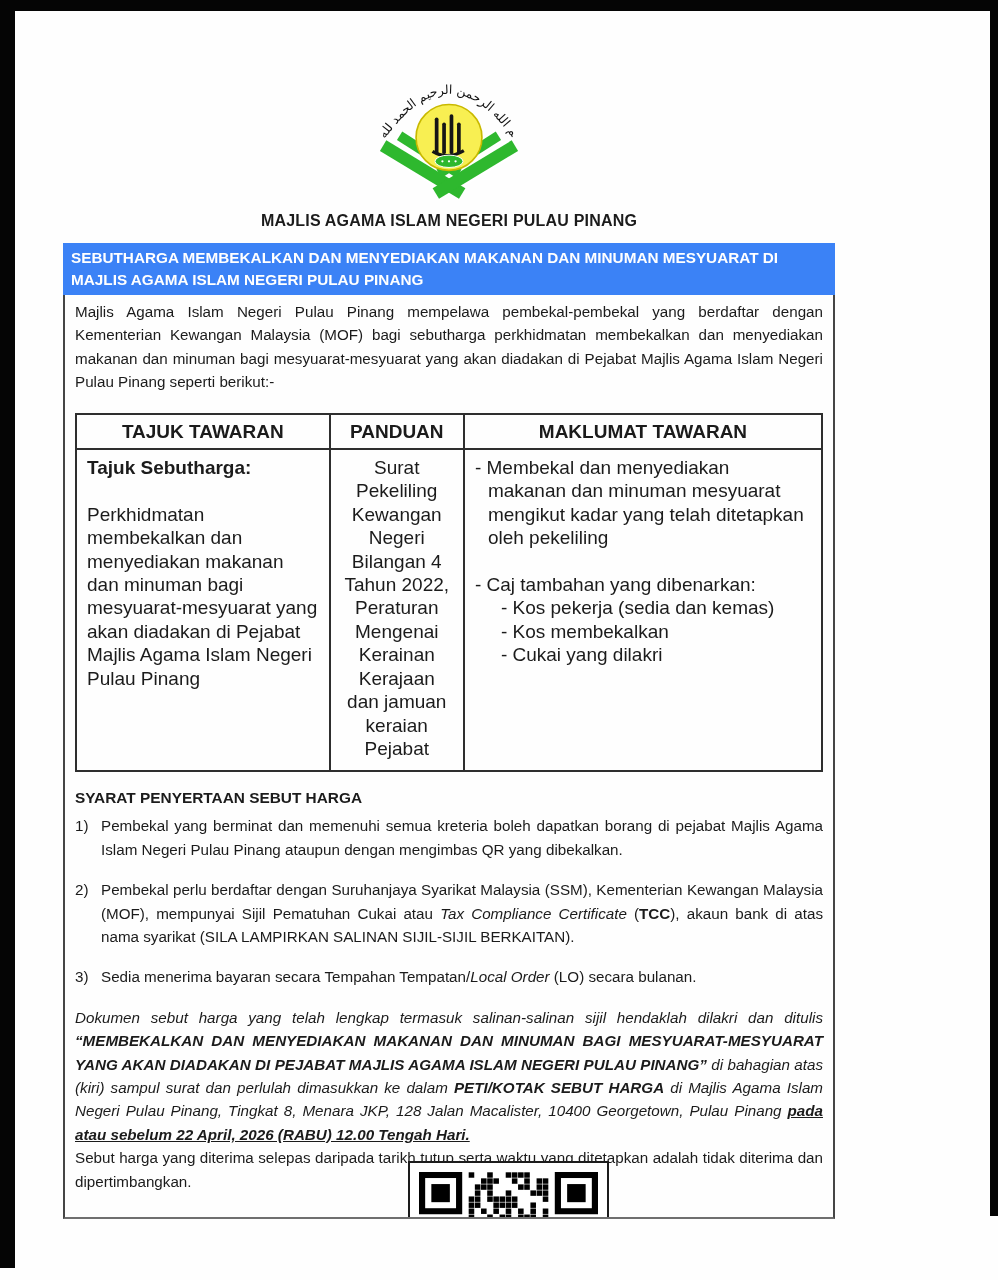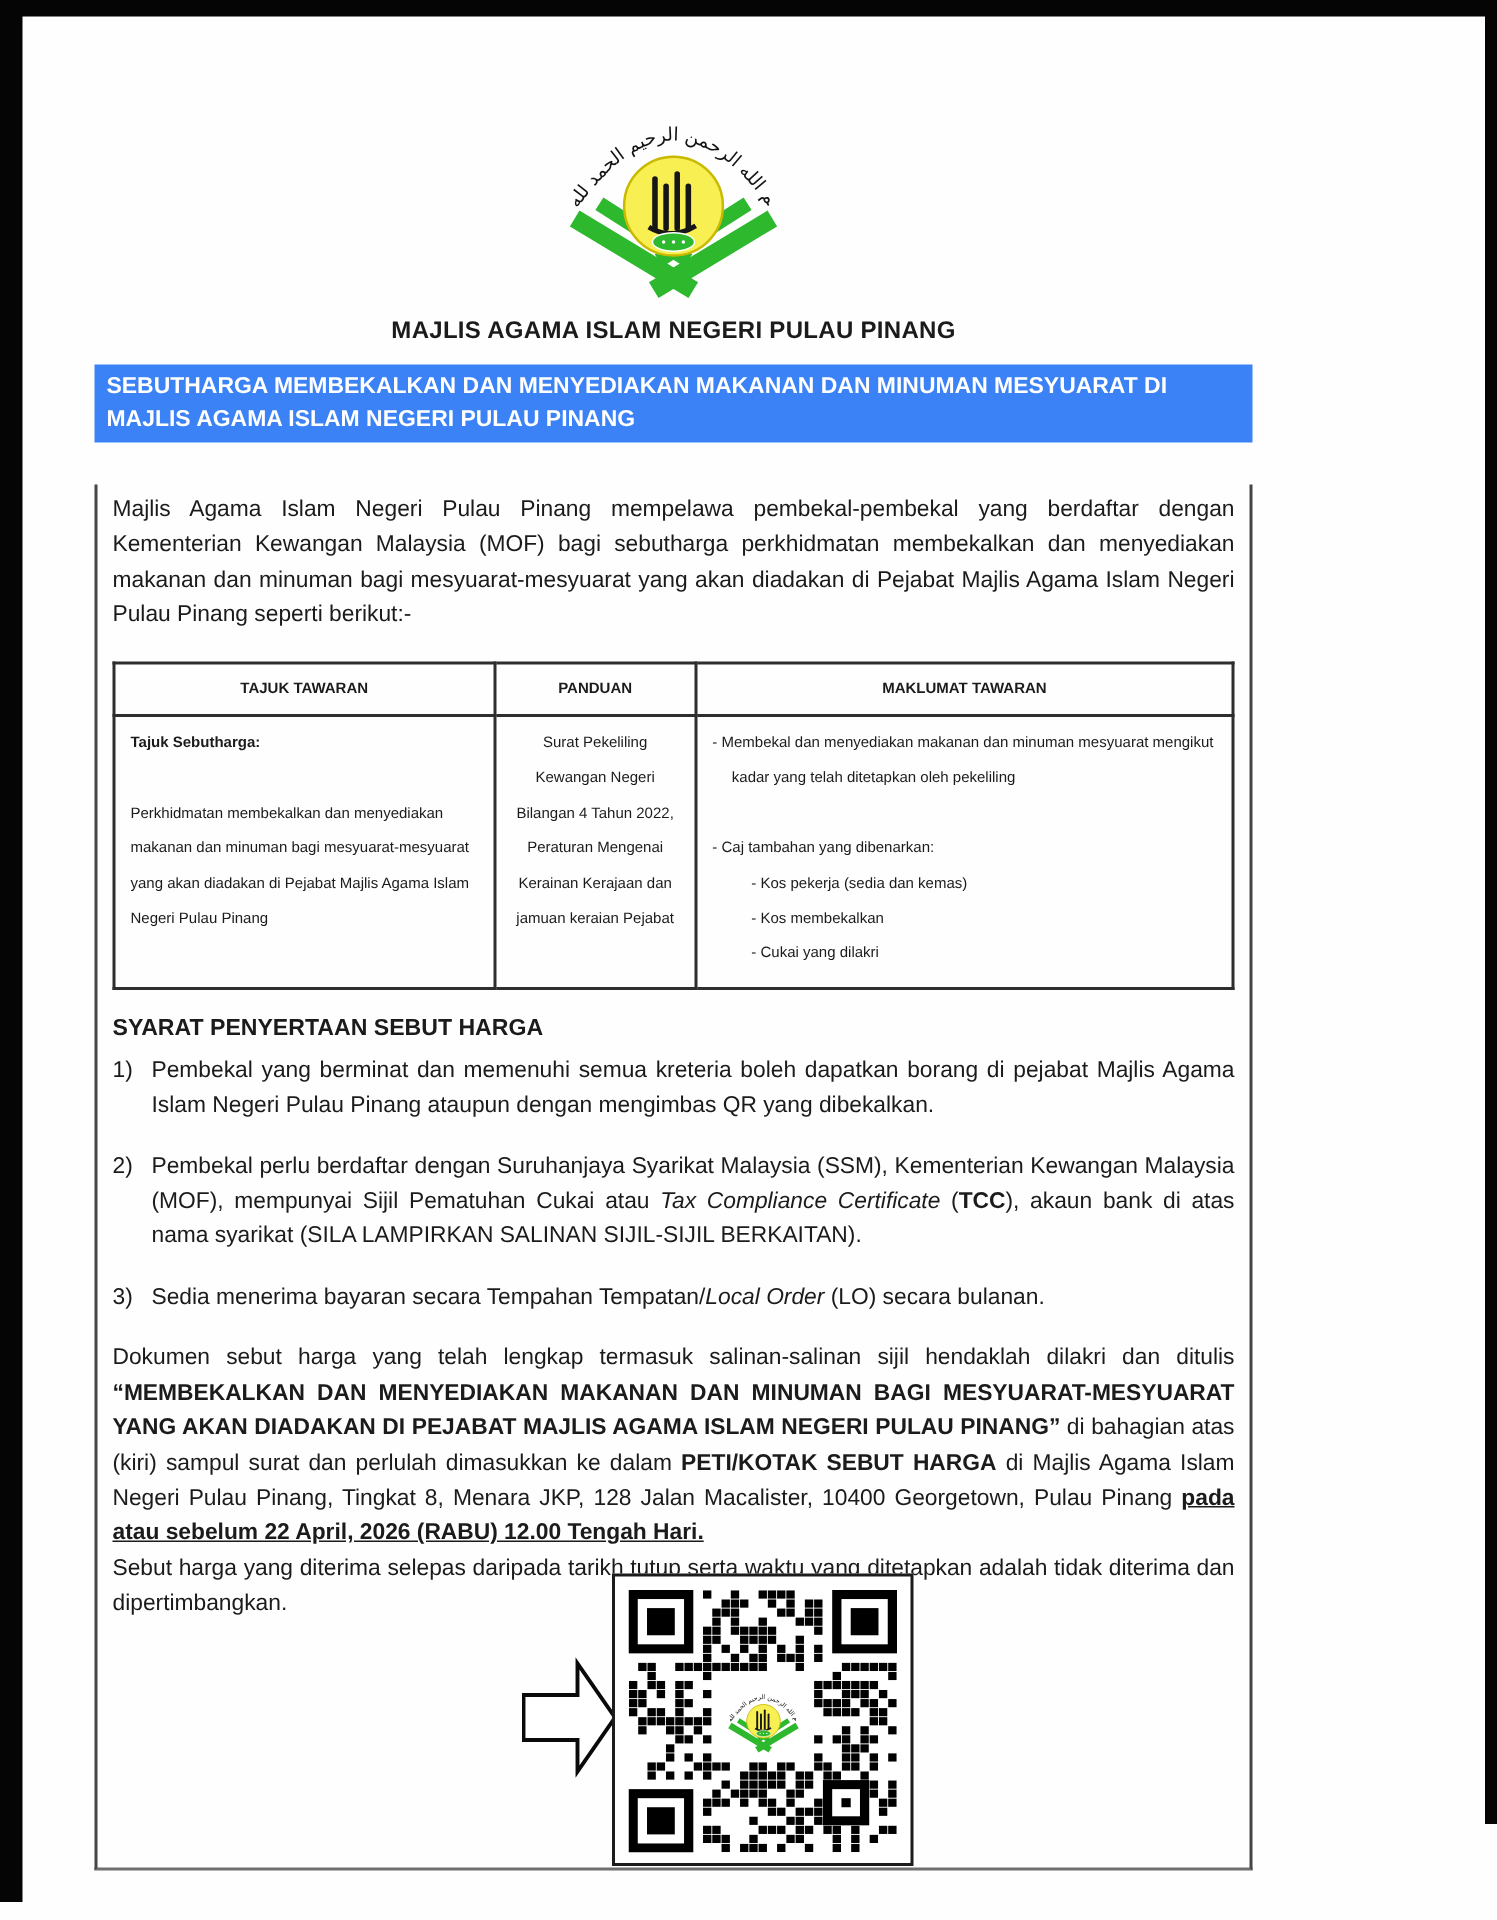--- a/index.html
+++ b/index.html
@@ -17,43 +17,43 @@
 
   .crest-wrap { text-align:center; padding-top:60px; height:197px; }
   .crest-wrap svg { display:inline-block; }
 
   .org-title { margin-top:15px; text-align:center; font-weight:bold; font-size:16px; letter-spacing:.2px; }
 
   .banner { margin-top:13px; background:#3b82f6; color:#fff; text-align:left;
             font-weight:bold; font-size:15.3px; line-height:21.5px; padding:4px 8px 5px; }
 
   .body-frame { border:2px solid #454545; border-top:none; border-bottom-color:#6f6f6f;
-                height:924px; padding:5px 10px 0; overflow:hidden; position:relative;margin-top:28px; }
+                height:924px; padding:5px 10px 0; overflow:hidden; position:relative; }
 
   .para { font-size:15.2px; line-height:23.4px; text-align:justify; }
 
   table.offer { width:100%; border-collapse:collapse; margin-top:19px; table-layout:fixed; }
-  table.offer th, table.offer td { border:2px solid #2e2e2e; font-size:10px; line-height:23.4px; }
+  table.offer th, table.offer td { border:2px solid #2e2e2e; font-size:19px; line-height:23.4px; }
   table.offer th { font-weight:bold; text-align:center; padding:5px 4px; }
   table.offer td { vertical-align:top; padding:6px 10px 10px; }
   .col-1 { width:34%; } .col-2 { width:18%; } .col-3 { width:48%; }
   td.panduan-cell { text-align:center; padding-left:4px; padding-right:4px; }
   .cell-label { font-weight:bold; }
   .cell-gap { height:23.4px; }
   .hang { padding-left:13px; text-indent:-13px; }
   .sub-item { padding-left:26px; }
 
   .syarat-heading { margin-top:17px; font-weight:bold; font-size:15.4px; }
 
   .list-item { display:flex; margin-top:7px; }
   .list-item.spaced { margin-top:17px; }
   .li-no { flex:0 0 26px; font-size:15.2px; line-height:23.4px; }
   .li-body { flex:1; }
 
-  .submission { margin-top:17px; }
+  .submission { margin-top:17px;font-style:italic; }
   .b { font-weight:bold; }
   .i { font-style:italic; }
   .deadline { font-weight:bold; text-decoration:underline; }
 
   .qr-row { position:relative; height:170px; margin-top:0; }
   .qr-callout { position:absolute; left:95px; top:22px; width:178px; height:81px;
                 border:3px solid #0a0a0a; background:#fff; display:flex; flex-direction:column;
                 align-items:center; justify-content:center; font-weight:bold; font-size:19px; line-height:30px; }
   .arrow-wrap { position:absolute; left:273px; top:20px; }
   .qr-box { position:absolute; left:333px; top:-32px; width:201px; height:195px;

